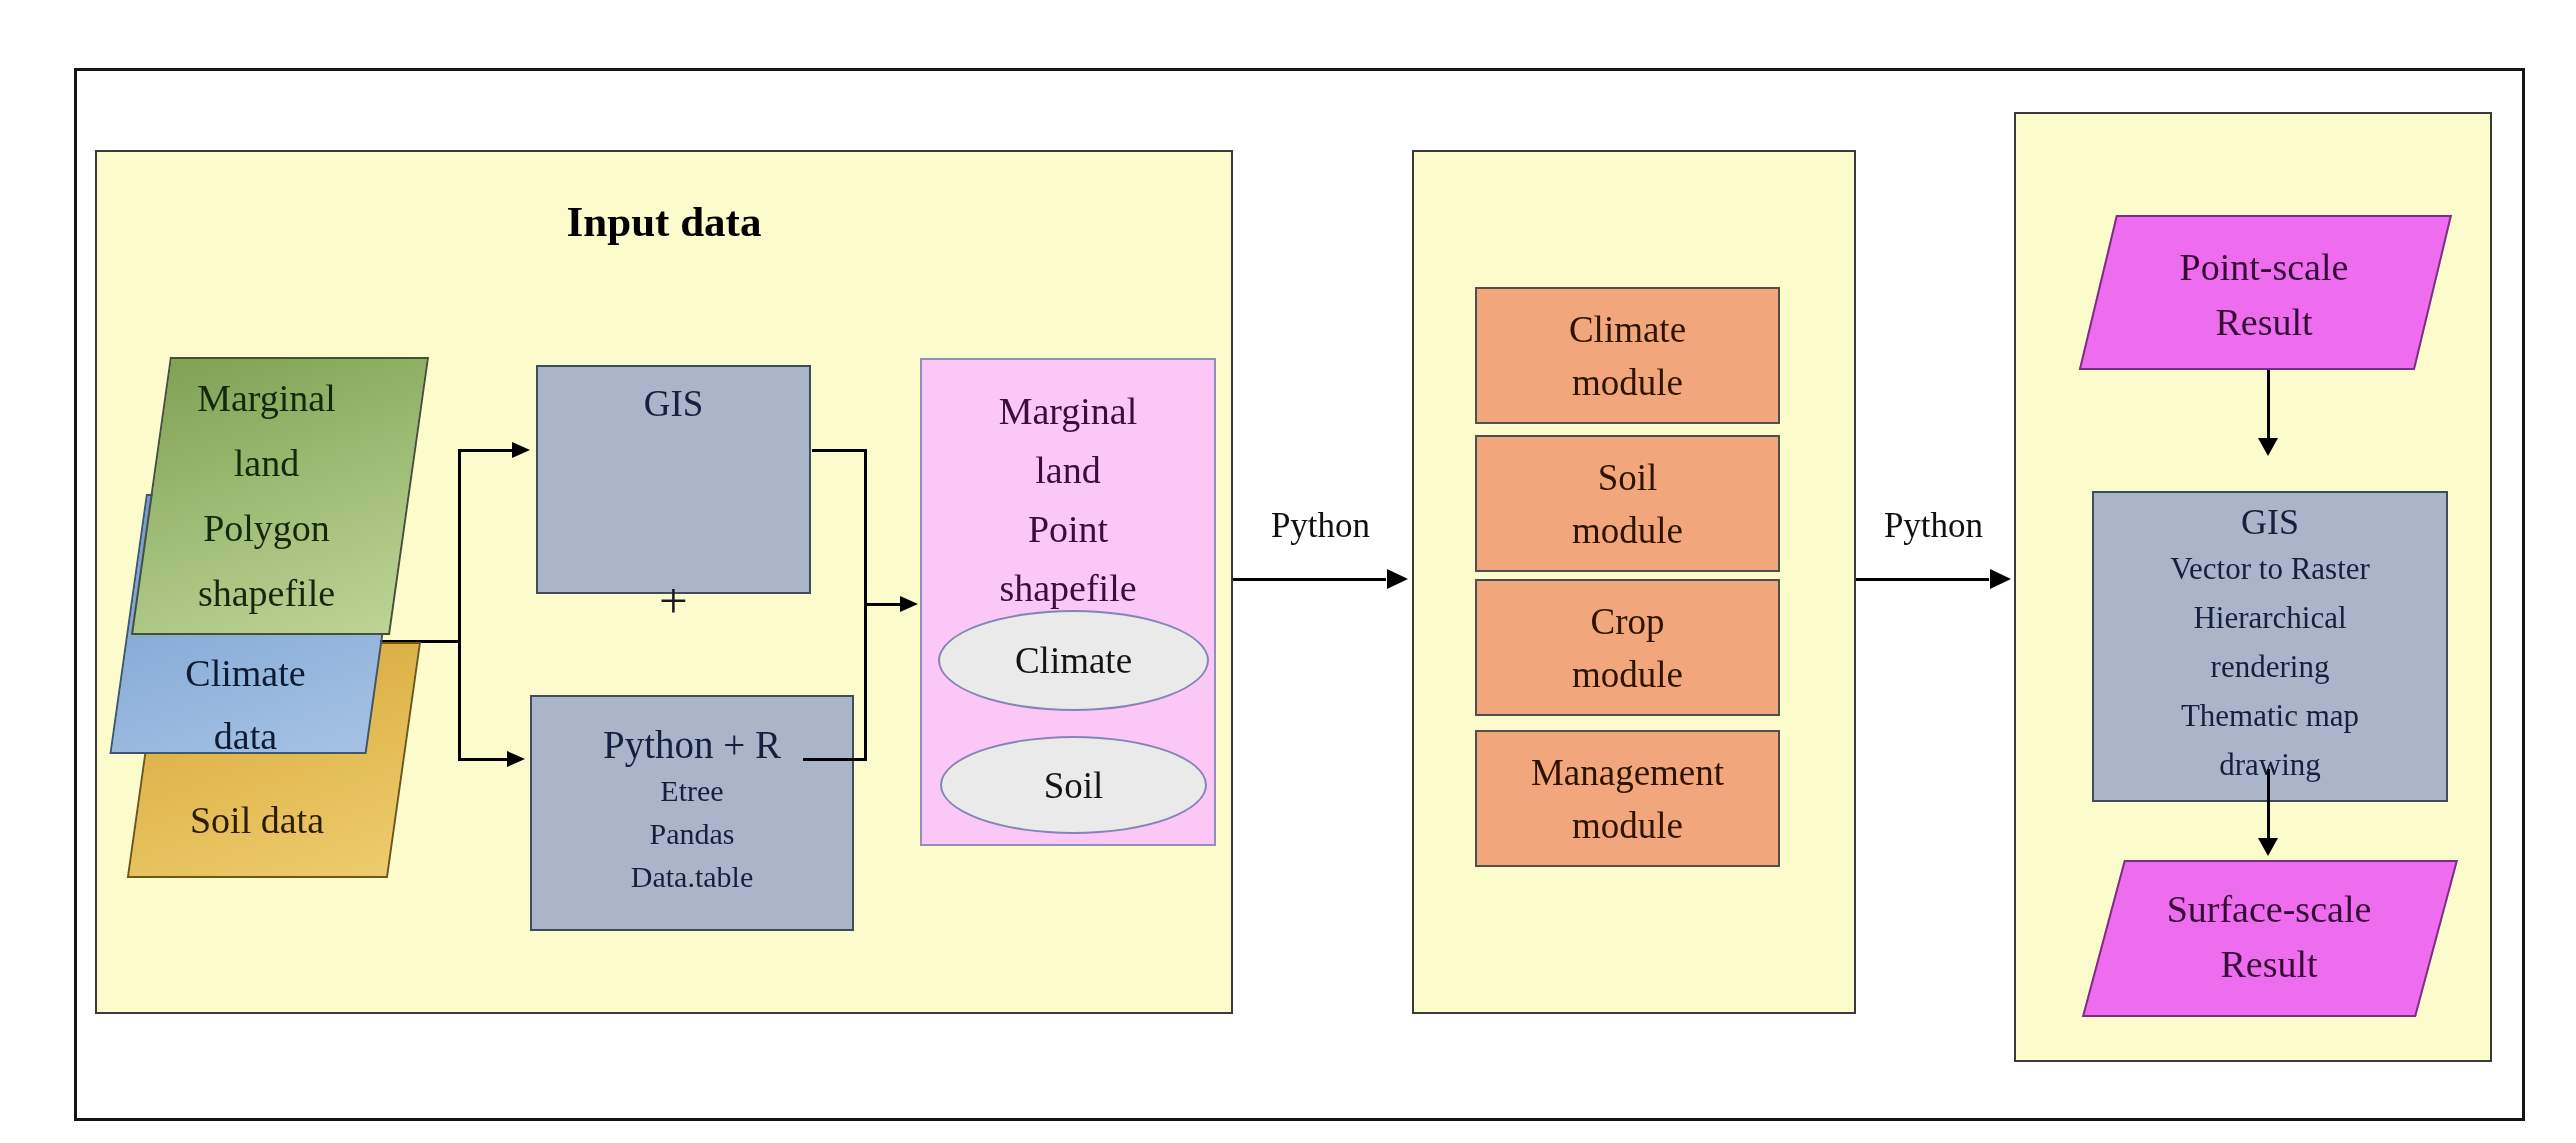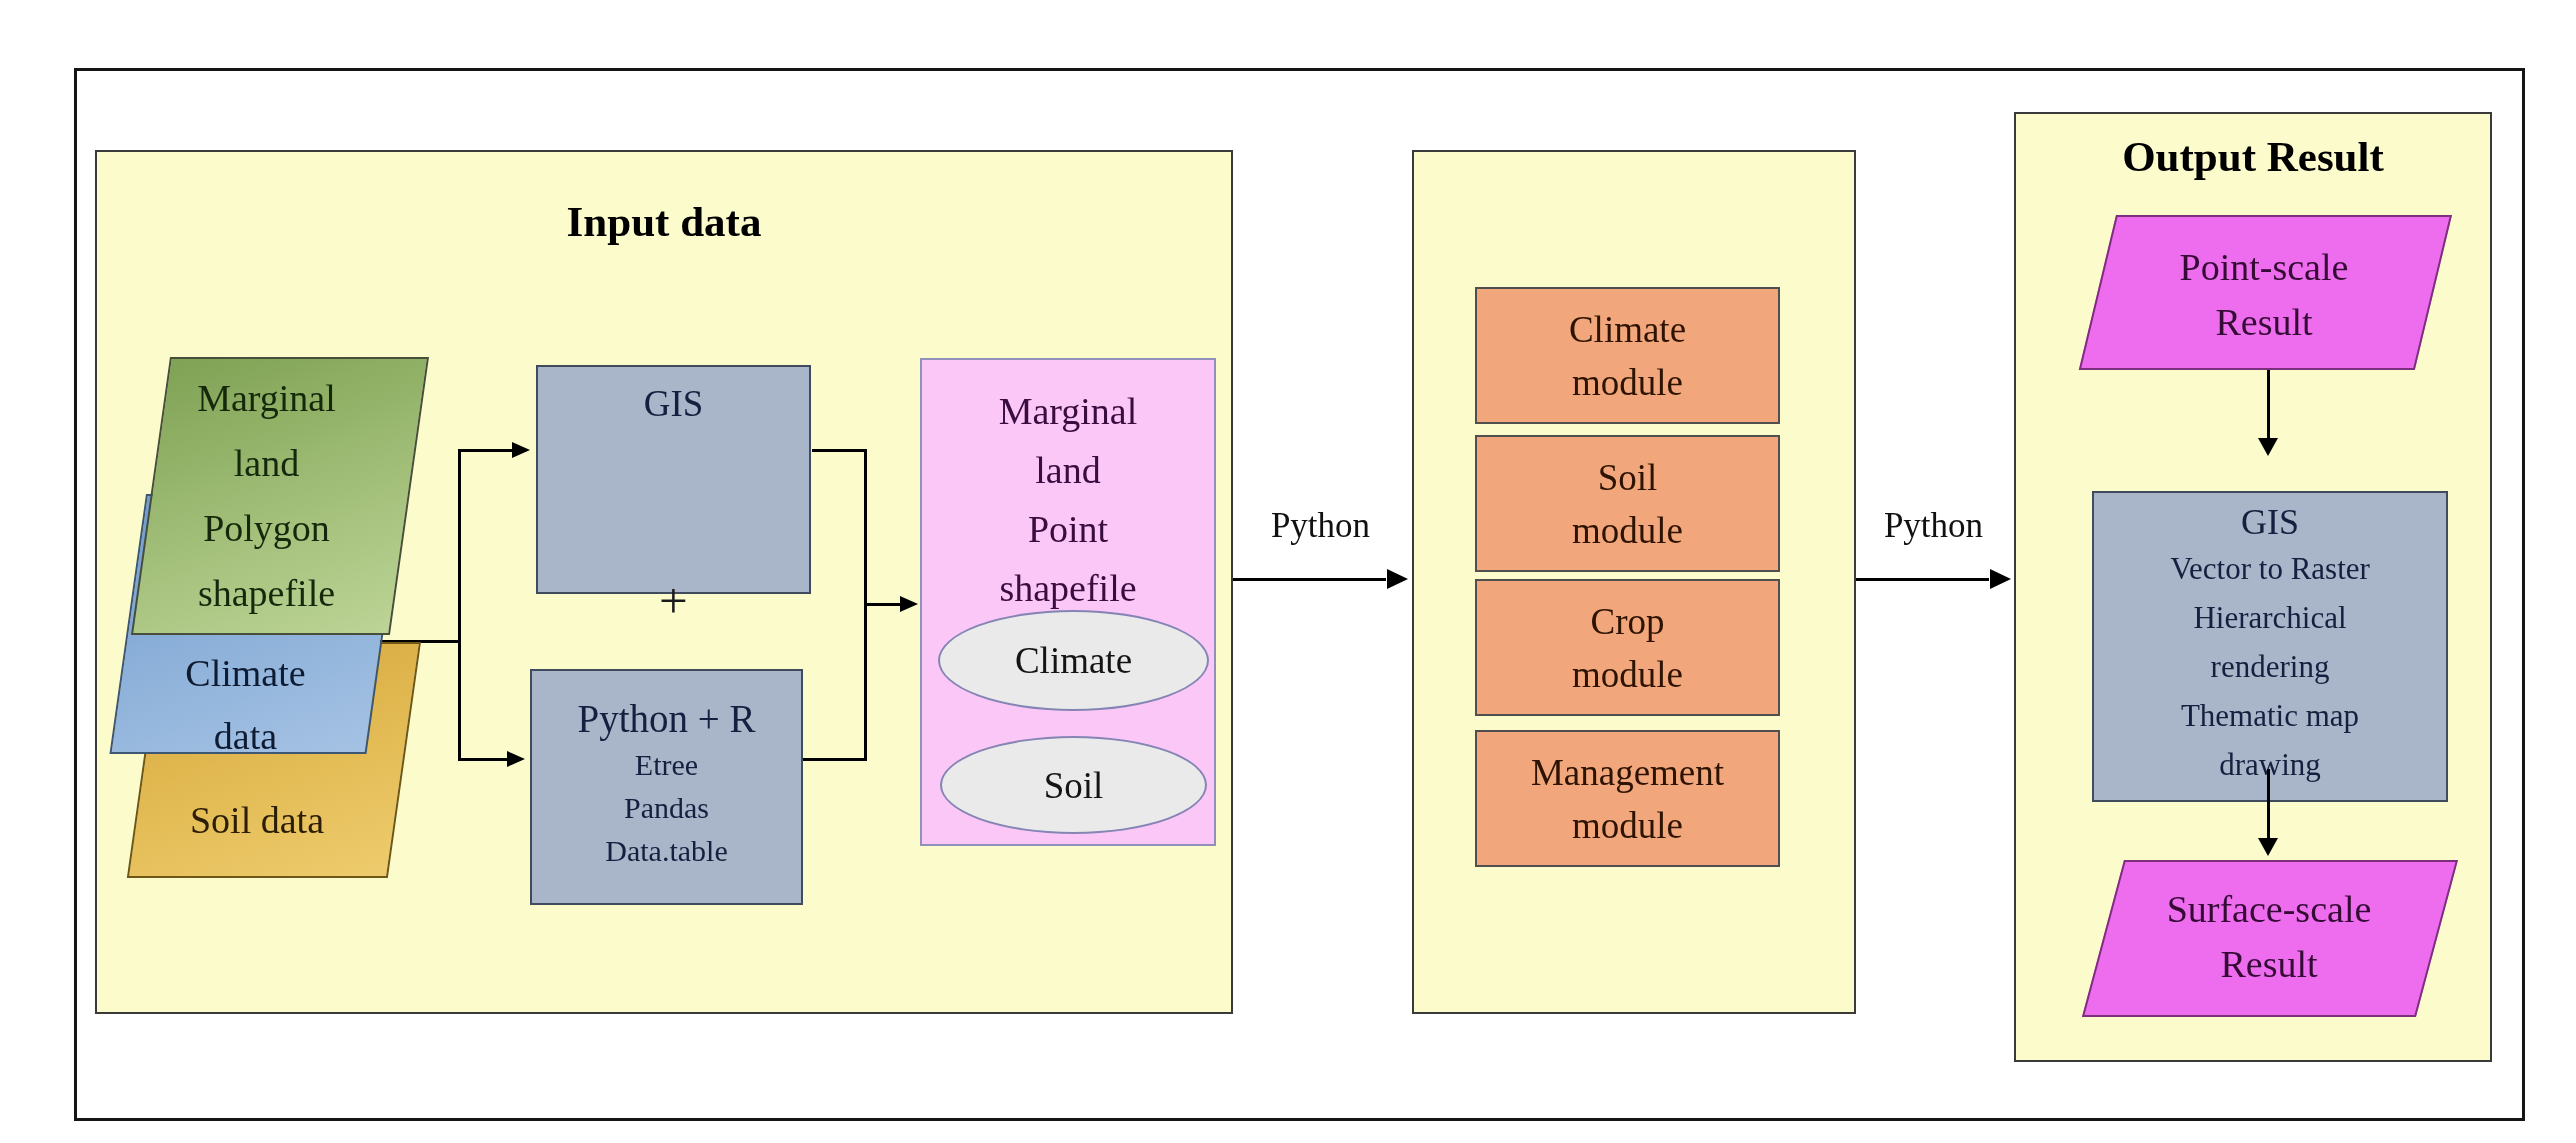--- a/index.html
+++ b/index.html
@@ -87,21 +87,21 @@
     text-align: center;
     margin-top: 33px;
   }
   .gbox-title { font-weight: normal; white-space: pre-line; }
   .gbox-lines { white-space: pre-line; }
 
   .gis1 { left: 536px; top: 332px; width: 275px; height: 229px; }
   .gis1 .gbox-title { margin-top: 14.7px; font-size: 37px; line-height: 43px; }
   .gis1 .gbox-lines { font-size: 29px; line-height: 37px; }
 
-  .pyr { left: 530px; top: 636px; width: 273px; height: 236px; }
+  .pyr { left: 530px; top: 662px; width: 324px; height: 236px; }
   .pyr .gbox-title { margin-top: 24px; font-size: 39px; line-height: 48px; }
   .pyr .gbox-lines { font-size: 30px; line-height: 43px; }
 
   .gis2 { left: 2092px; top: 458px; width: 356px; height: 311px; }
   .gis2 .gbox-title { margin-top: 6.7px; font-size: 36px; line-height: 44px; }
   .gis2 .gbox-lines { font-size: 31px; line-height: 49px; font-family: Liberation Serif, serif; }
 
   .plus-sign {
     position: absolute;
     left: 620px; top: 572px; width: 107px;
@@ -214,21 +214,20 @@
 
 <div class="canvas">
 
   <div class="frame"></div>
 
   <div class="section sec-input"></div>
   <div class="section sec-apsim"></div>
   <div class="section sec-output"></div>
 
   <div class="sec-title t-input">Input data</div>
-  <div class="sec-title t-output">Output Result</div>
 
   <div class="card card-gold"></div>
   <div class="card card-blue"></div>
   <div class="card card-green"></div>
   <div class="card-label lbl-green">Marginal
 land
 Polygon
 shapefile</div>
   <div class="card-label lbl-blue">Climate
 data</div>

